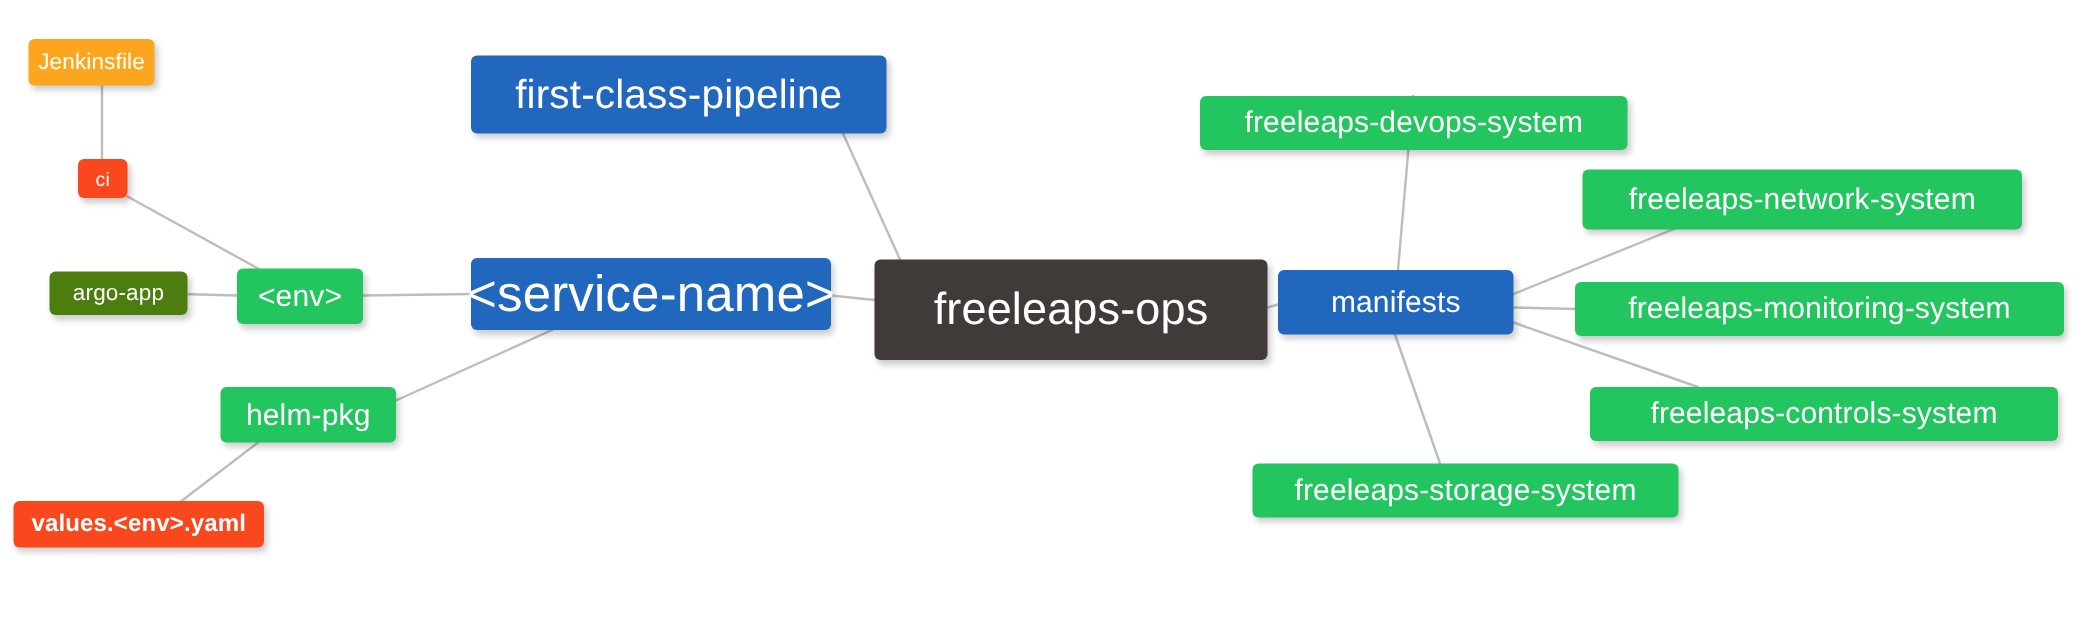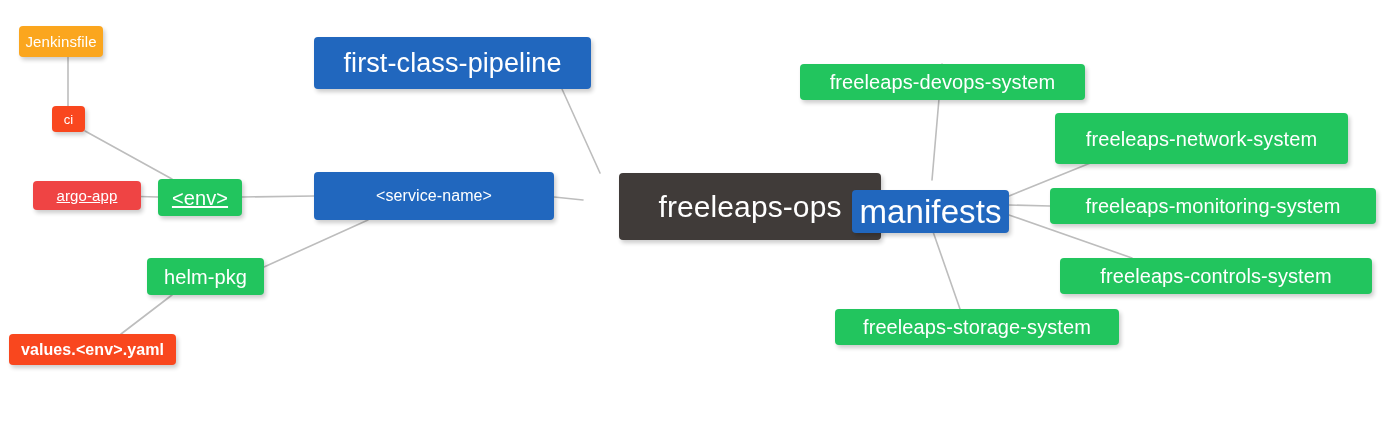--- a/index.html
+++ b/index.html
@@ -61,54 +61,54 @@
       <path d="M 68 57 L 68 106" stroke="#bdbdbd" stroke-width="1.6" fill="none" stroke-linecap="round"></path>
       <path d="M 368 220 L 264 267" stroke="#bdbdbd" stroke-width="1.6" fill="none" stroke-linecap="round"></path>
       <path d="M 172 295 L 121 334" stroke="#bdbdbd" stroke-width="1.6" fill="none" stroke-linecap="round"></path>
       <path d="M 932 180 L 942 64" stroke="#bdbdbd" stroke-width="1.6" fill="none" stroke-linecap="round"></path>
       <path d="M 1009 196 L 1125 149" stroke="#bdbdbd" stroke-width="1.6" fill="none" stroke-linecap="round"></path>
       <path d="M 1009 205 L 1050 206" stroke="#bdbdbd" stroke-width="1.6" fill="none" stroke-linecap="round"></path>
       <path d="M 1009 215 L 1132 258" stroke="#bdbdbd" stroke-width="1.6" fill="none" stroke-linecap="round"></path>
       <path d="M 930 223 L 960 309" stroke="#bdbdbd" stroke-width="1.6" fill="none" stroke-linecap="round"></path>
     </svg>
   <div id="node-layer">
-      <div class="node" style="left: 583px; top: 173px; width: 262px; height: 67px; background: rgb(64, 59, 57); font-size: 30px; color: rgb(255, 255, 255); margin-left: 36px;">
+      <div class="node" style="left: 583px; top: 173px; width: 262px; height: 67px; background: rgb(64, 59, 57); font-size: 30px; color: rgb(255, 255, 255);">
         <span class="node-label">freeleaps-ops</span>
       </div>
       <div class="node" style="left: 314px; top: 37px; width: 277px; height: 52px; background: rgb(33, 103, 190); font-size: 27px; color: rgb(255, 255, 255);">
         <span class="node-label">first-class-pipeline</span>
       </div>
-      <div class="node" style="left: 314px; top: 172px; width: 240px; height: 48px; background: rgb(33, 103, 190); font-size: 16px; color: rgb(255, 255, 255);">
+      <div class="node" style="left: 314px; top: 172px; width: 240px; height: 48px; background: rgb(33, 103, 190); font-size: 34px; color: rgb(255, 255, 255);">
         <span class="node-label">&lt;service-name&gt;</span>
       </div>
-      <div class="node" style="left: 852px; top: 180px; width: 157px; height: 43px; background: rgb(33, 103, 190); font-size: 33px; color: rgb(255, 255, 255); margin-top: 10px;">
+      <div class="node" style="left: 852px; top: 180px; width: 157px; height: 43px; background: rgb(33, 103, 190); font-size: 20px; color: rgb(255, 255, 255);">
         <span class="node-label">manifests</span>
       </div>
-      <div class="node" style="left: 158px; top: 179px; width: 84px; height: 37px; background: rgb(34, 197, 94); font-size: 20px; color: rgb(255, 255, 255); text-decoration: underline;">
+      <div class="node" style="left: 158px; top: 179px; width: 84px; height: 37px; background: rgb(34, 197, 94); font-size: 20px; color: rgb(255, 255, 255);">
         <span class="node-label">&lt;env&gt;</span>
       </div>
       <div class="node" style="left: 147px; top: 258px; width: 117px; height: 37px; background: rgb(34, 197, 94); font-size: 20px; color: rgb(255, 255, 255);">
         <span class="node-label">helm-pkg</span>
       </div>
       <div class="node" style="left: 52px; top: 106px; width: 33px; height: 26px; background: rgb(249, 71, 30); font-size: 13px; color: rgb(255, 255, 255);">
         <span class="node-label">ci</span>
       </div>
-      <div class="node" style="left: 33px; top: 181px; width: 108px; height: 29px; background: #ef4444; font-size: 15px; color: rgb(255, 255, 255); text-decoration: underline;">
+      <div class="node" style="left: 33px; top: 181px; width: 92px; height: 29px; background: #4d7c0f; font-size: 15px; color: rgb(255, 255, 255);">
         <span class="node-label">argo-app</span>
       </div>
       <div class="node" style="left: 9px; top: 334px; width: 167px; height: 31px; background: rgb(249, 71, 30); font-size: 16px; color: rgb(255, 255, 255); font-weight: bold;">
         <span class="node-label">values.&lt;env&gt;.yaml</span>
       </div>
       <div class="node" style="left: 19px; top: 26px; width: 84px; height: 31px; background: rgb(251, 166, 30); font-size: 15px; color: rgb(255, 255, 255);">
         <span class="node-label">Jenkinsfile</span>
       </div>
       <div class="node" style="left: 800px; top: 40px; width: 285px; height: 36px; background: rgb(34, 197, 94); font-size: 20px; color: rgb(255, 255, 255); margin-top: 24px;">
         <span class="node-label">freeleaps-devops-system</span>
       </div>
-      <div class="node" style="left: 1055px; top: 113px; width: 293px; height: 51px; background: rgb(34, 197, 94); font-size: 20px; color: rgb(255, 255, 255);">
+      <div class="node" style="left: 1055px; top: 113px; width: 293px; height: 40px; background: rgb(34, 197, 94); font-size: 20px; color: rgb(255, 255, 255);">
         <span class="node-label">freeleaps-network-system</span>
       </div>
       <div class="node" style="left: 1050px; top: 188px; width: 326px; height: 36px; background: rgb(34, 197, 94); font-size: 20px; color: rgb(255, 255, 255);">
         <span class="node-label">freeleaps-monitoring-system</span>
       </div>
       <div class="node" style="left: 1060px; top: 258px; width: 312px; height: 36px; background: rgb(34, 197, 94); font-size: 20px; color: rgb(255, 255, 255);">
         <span class="node-label">freeleaps-controls-system</span>
       </div>
       <div class="node" style="left: 815px; top: 309px; width: 284px; height: 36px; background: rgb(34, 197, 94); font-size: 20px; color: rgb(255, 255, 255); margin-left: 20px;">
         <span class="node-label">freeleaps-storage-system</span>

